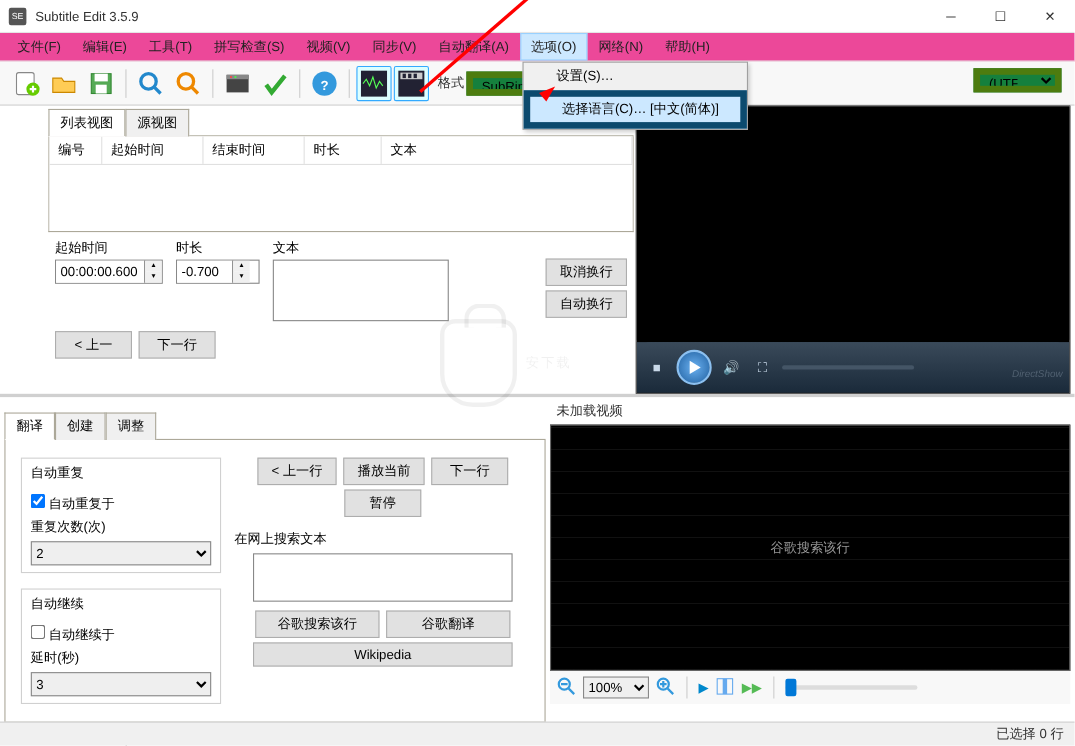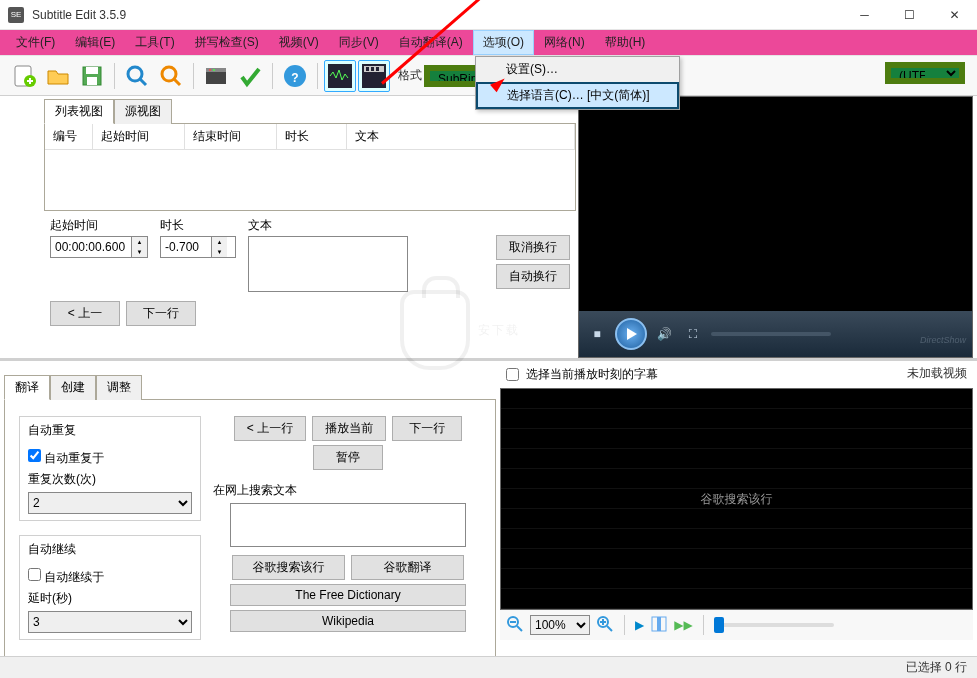--- a/index.html
+++ b/index.html
@@ -12,21 +12,21 @@
 .winbtn { width: 45px; height: 30px; display: flex; align-items: center; justify-content: center; color: #333; }
 
 
 .menubar { height: 26px; display: flex; align-items: center; padding: 0 6px; border-bottom: 1px solid #e5e5e5; background: #ec4899; }
 .menubar .mitem { padding: 4px 10px; color: #222; cursor: default; position: relative; }
 .menubar .mitem.active { background: #cce8ff; border: 1px solid #99d1ff; padding: 3px 9px; }
 
 
 .dropdown { position: absolute; top: 56px; left: 475px; background: #f0f0f0; border: 1px solid #a0a0a0; width: 205px; z-index: 100; box-shadow: 2px 2px 4px rgba(0,0,0,0.2); }
 .dropdown .ditem { padding: 4px 10px 4px 30px; cursor: default; }
-.dropdown .ditem.highlight { background: #cce8ff; border: 2px solid #0c4a6e; padding: 3px 9px 3px 29px; }
+.dropdown .ditem.highlight { background: #cce8ff; border: 6px solid #0c4a6e; padding: 3px 9px 3px 29px; }
 
 
 .toolbar { height: 40px; display: flex; align-items: center; padding: 2px 8px; background: #f8f8f8; border-bottom: 1px solid #d0d0d0; gap: 2px; }
 .tbtn { width: 32px; height: 32px; display: flex; align-items: center; justify-content: center; border-radius: 2px; }
 .tsep { width: 1px; height: 26px; background: #ccc; margin: 0 4px; }
 .toolbar label { color: #333; margin-left: 6px; }
 .toolbar select { height: 22px; border: 6px solid #4d7c0f; background: #15803d; padding: 0 18px 0 4px; }
 .encsel { position: absolute; right: 12px; top: 62px; }
 
 
@@ -312,34 +312,29 @@
             <div class="btn">播放当前</div>
             <div class="btn">下一行</div>
           </div>
           <div class="btn">暂停</div>
           <label style="align-self:flex-start;margin-top:8px">在网上搜索文本</label>
           <div class="searchbox"></div>
           <div class="row" style="margin-top:4px">
             <div class="btn" style="min-width:113px">谷歌搜索该行</div>
             <div class="btn" style="min-width:113px">谷歌翻译</div>
           </div>
-          <div class="wide-btn">The Free Dictionary</div>
           <div class="wide-btn">Wikipedia</div>
         </div>
       </div>
     </div>
     <div class="hint">提示: 使用 &lt;Alt + up/down&gt; 以转到 上一行/下一行</div>
   </div>
 
   <div class="bottom-right">
     <div style="display:flex">
-      <div class="chkrow" style="flex:1">
-        <input type="checkbox" style="">
-        <span>选择当前播放时刻的字幕</span>
-      </div>
       <div class="noload">未加载视频</div>
     </div>
     <div class="wave">
       <span>谷歌搜索该行</span>
     </div>
     <div class="wave-tb">
       <div><svg width="18" height="18">
             <circle cx="7" cy="7" r="5" fill="none" stroke="#39d" stroke-width="2"></circle>
             <path d="M11 11l5 5" stroke="#39d" stroke-width="2"></path>
             <path d="M4 7h6" stroke="#39d" stroke-width="2"></path>

